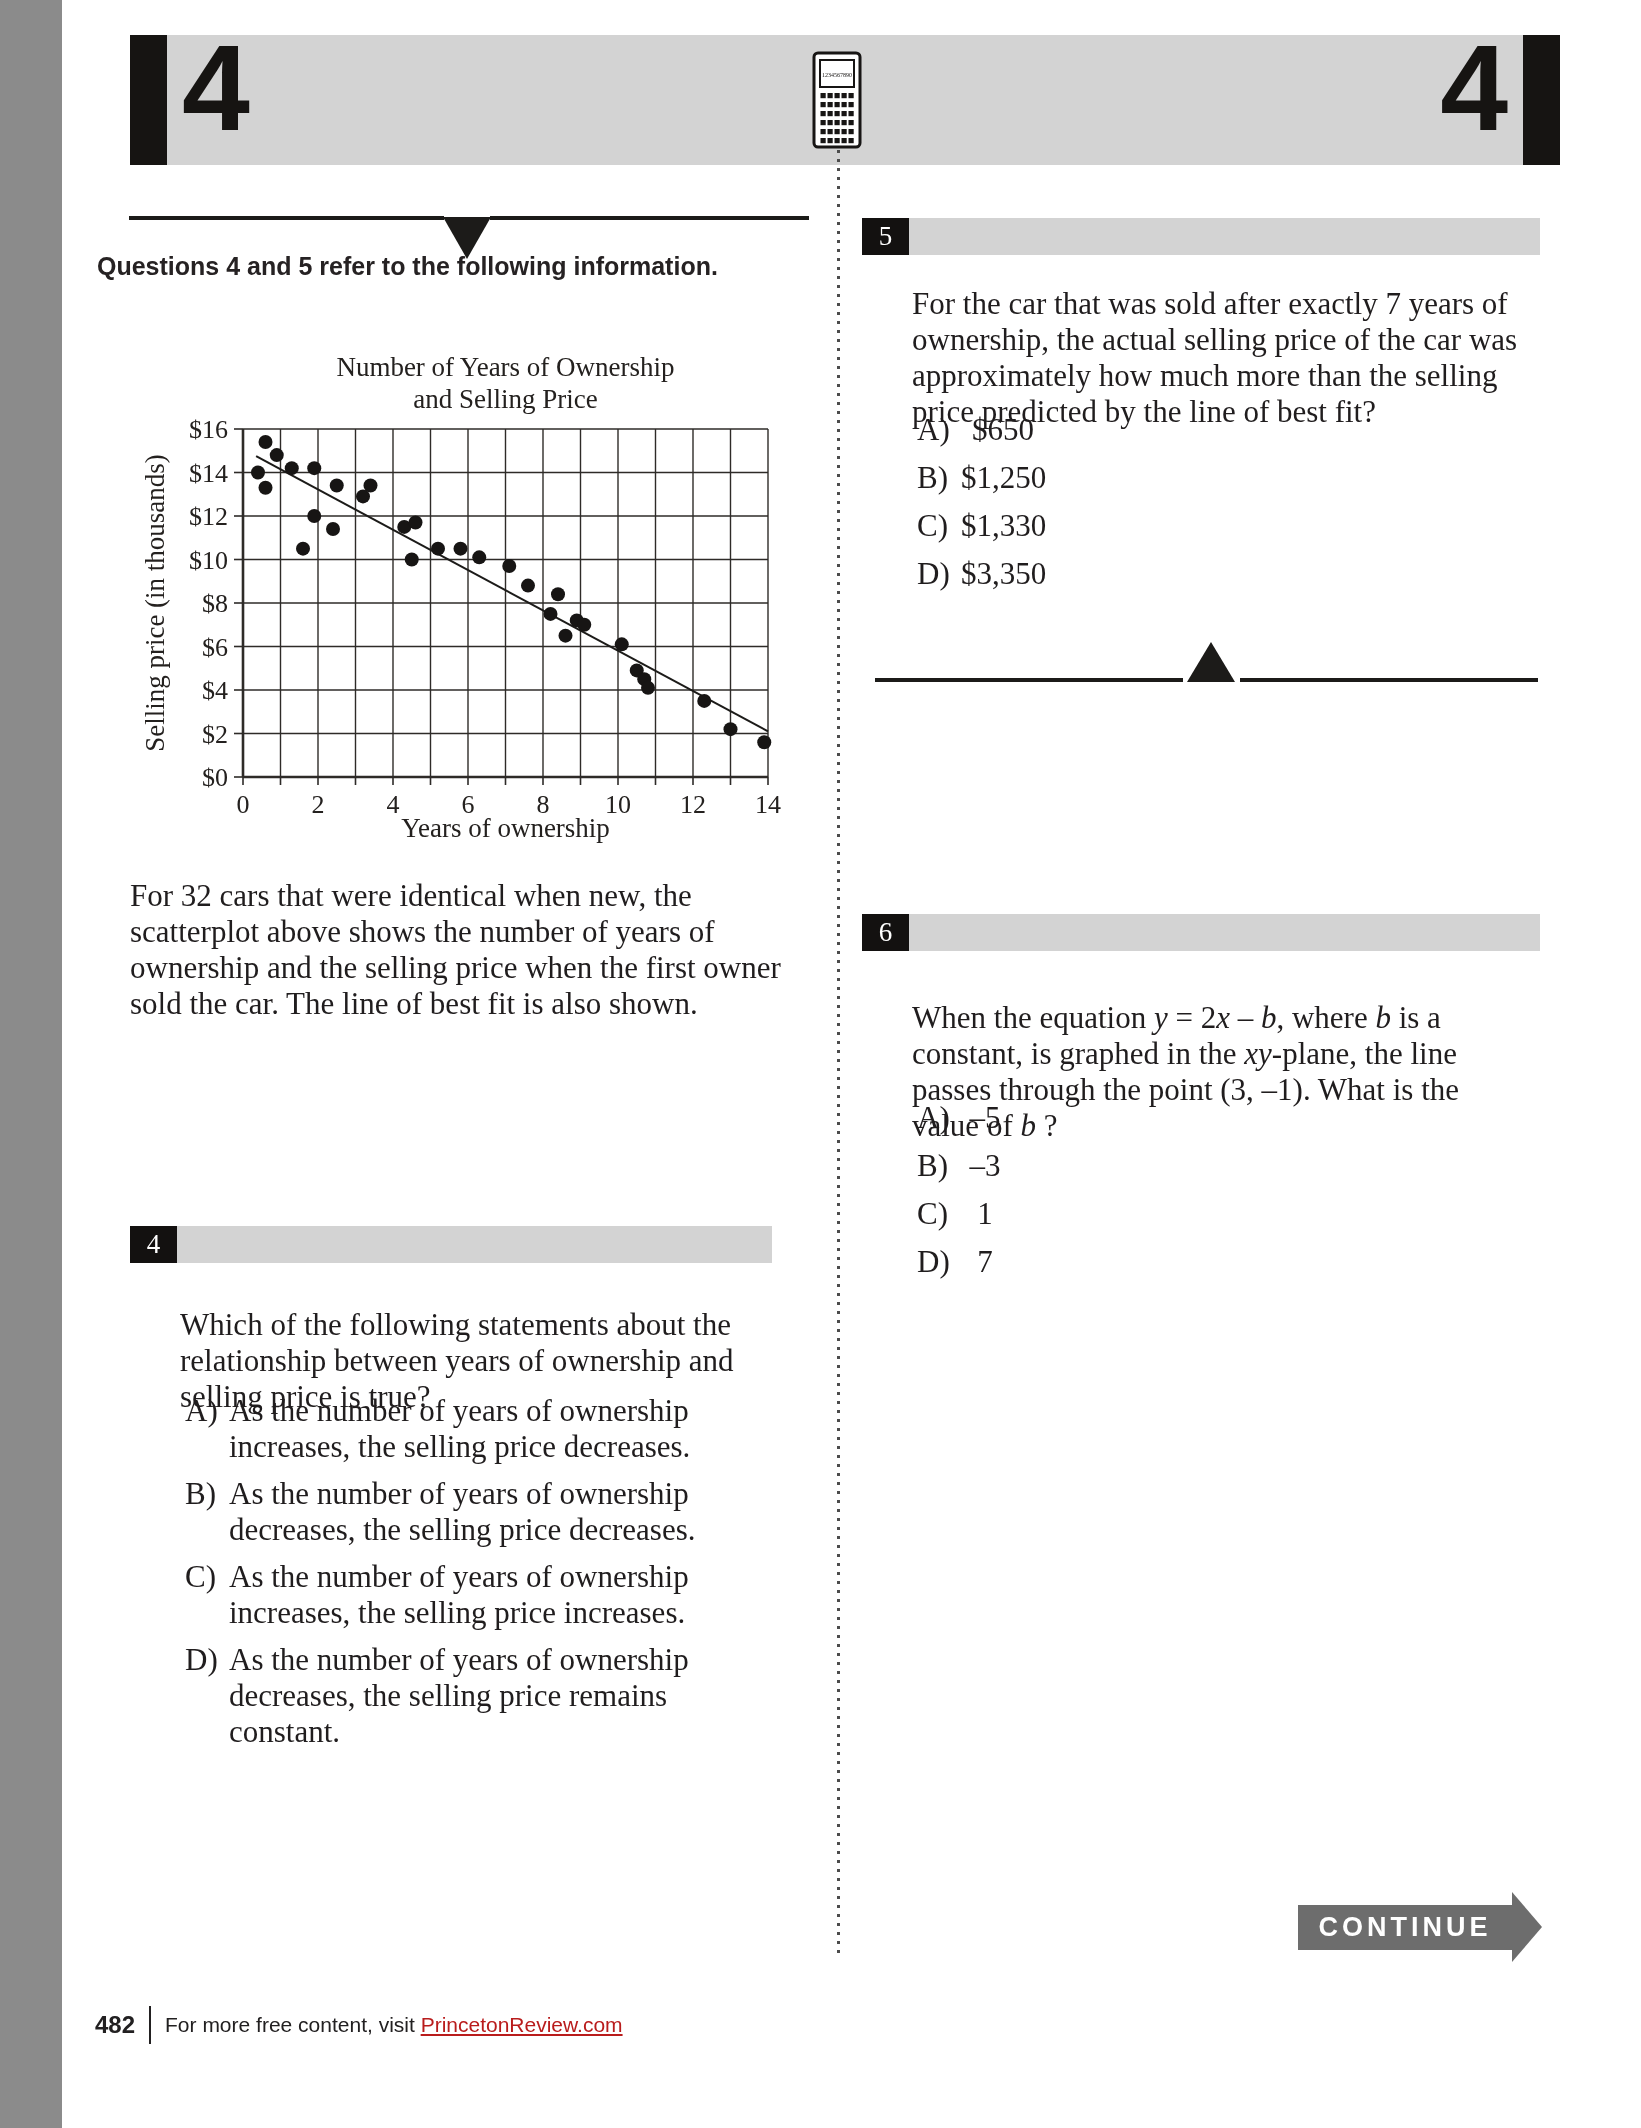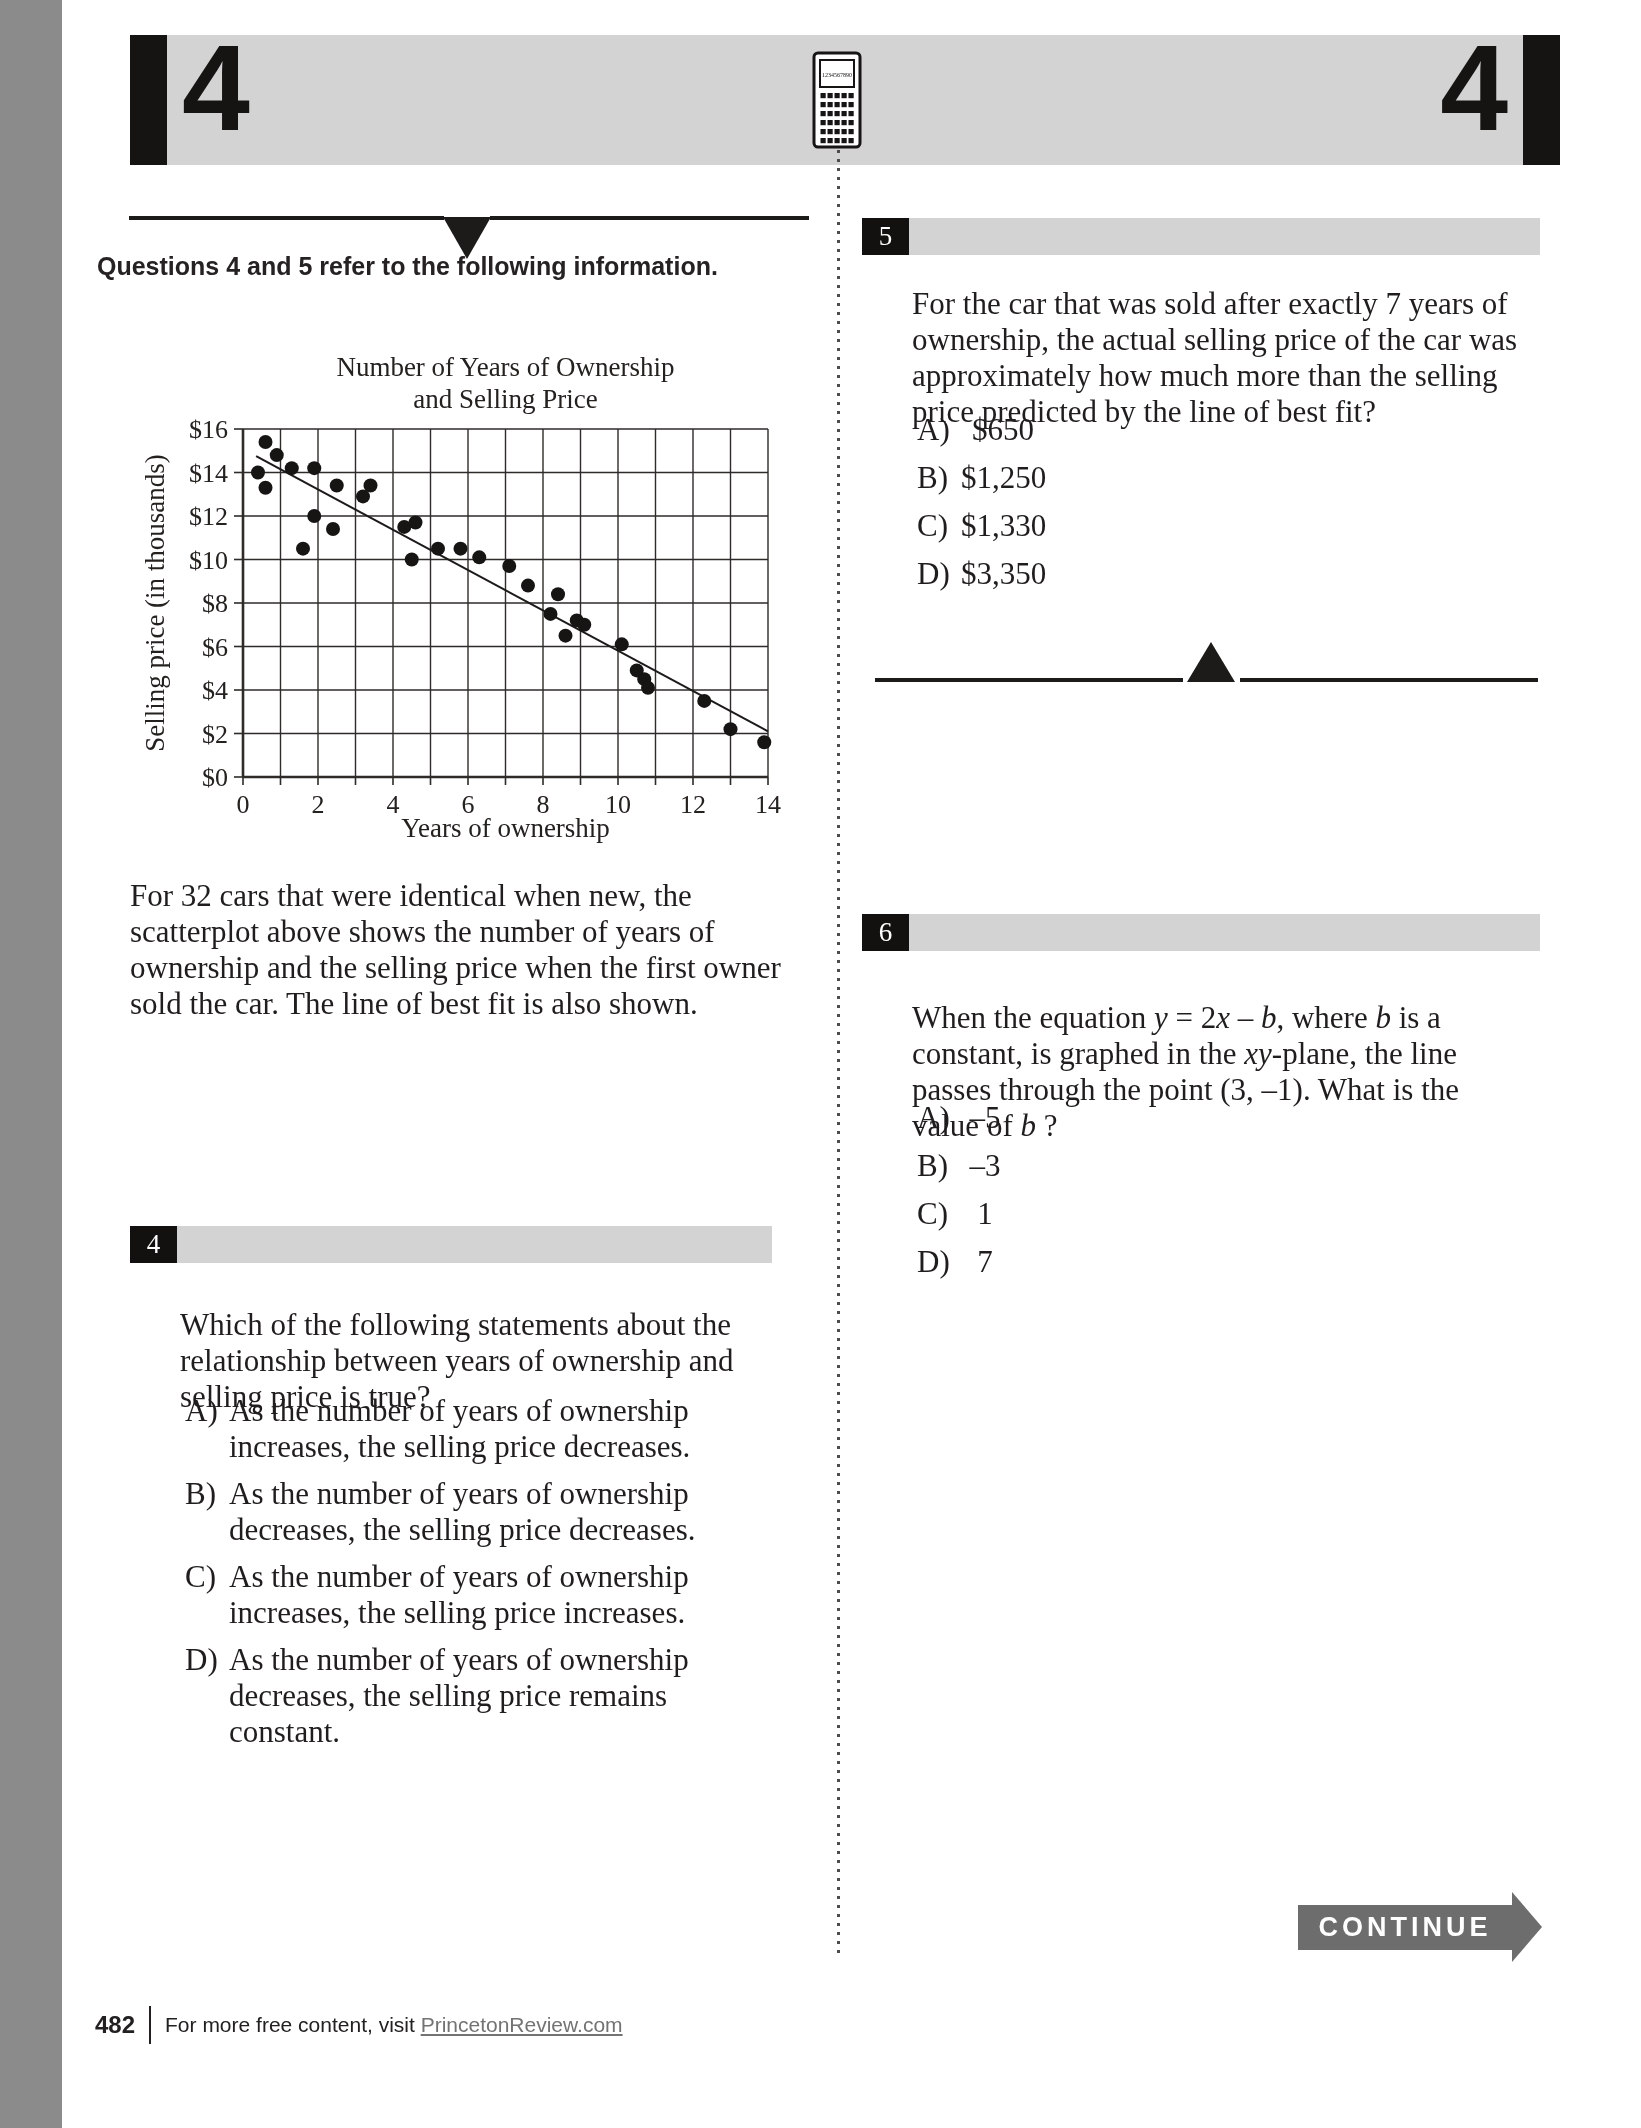--- a/index.html
+++ b/index.html
@@ -38,21 +38,21 @@
   .continue-body{position:absolute;left:1298px;top:1905px;width:214px;height:45px;background:#6d6d6d;
     display:flex;align-items:center;justify-content:center;}
   .continue-label{font-family:"Liberation Sans",sans-serif;font-weight:bold;font-size:27px;
     letter-spacing:4px;color:#ffffff;}
   .continue-head{position:absolute;left:1512px;top:1892px;width:0;height:0;
     border-top:35px solid transparent;border-bottom:35px solid transparent;border-left:30px solid #6d6d6d;}
   .footer{position:absolute;left:95px;top:2006px;display:flex;align-items:center;gap:14px;
     font-family:"Liberation Sans",sans-serif;font-size:21px;color:#222021;}
   .fpage{font-weight:bold;font-size:24px;}
   .fbar{display:inline-block;width:2px;height:38px;background:#222021;}
-  .flink{color:#737373;text-decoration:underline;}
+  .flink{color:#b91c1c;text-decoration:underline;}
   i{font-style:italic;}
 </style>
 </head>
 <body>
 
 <div class="page">
 
   <div class="left-strip"></div>
 
   <div class="header-band">

